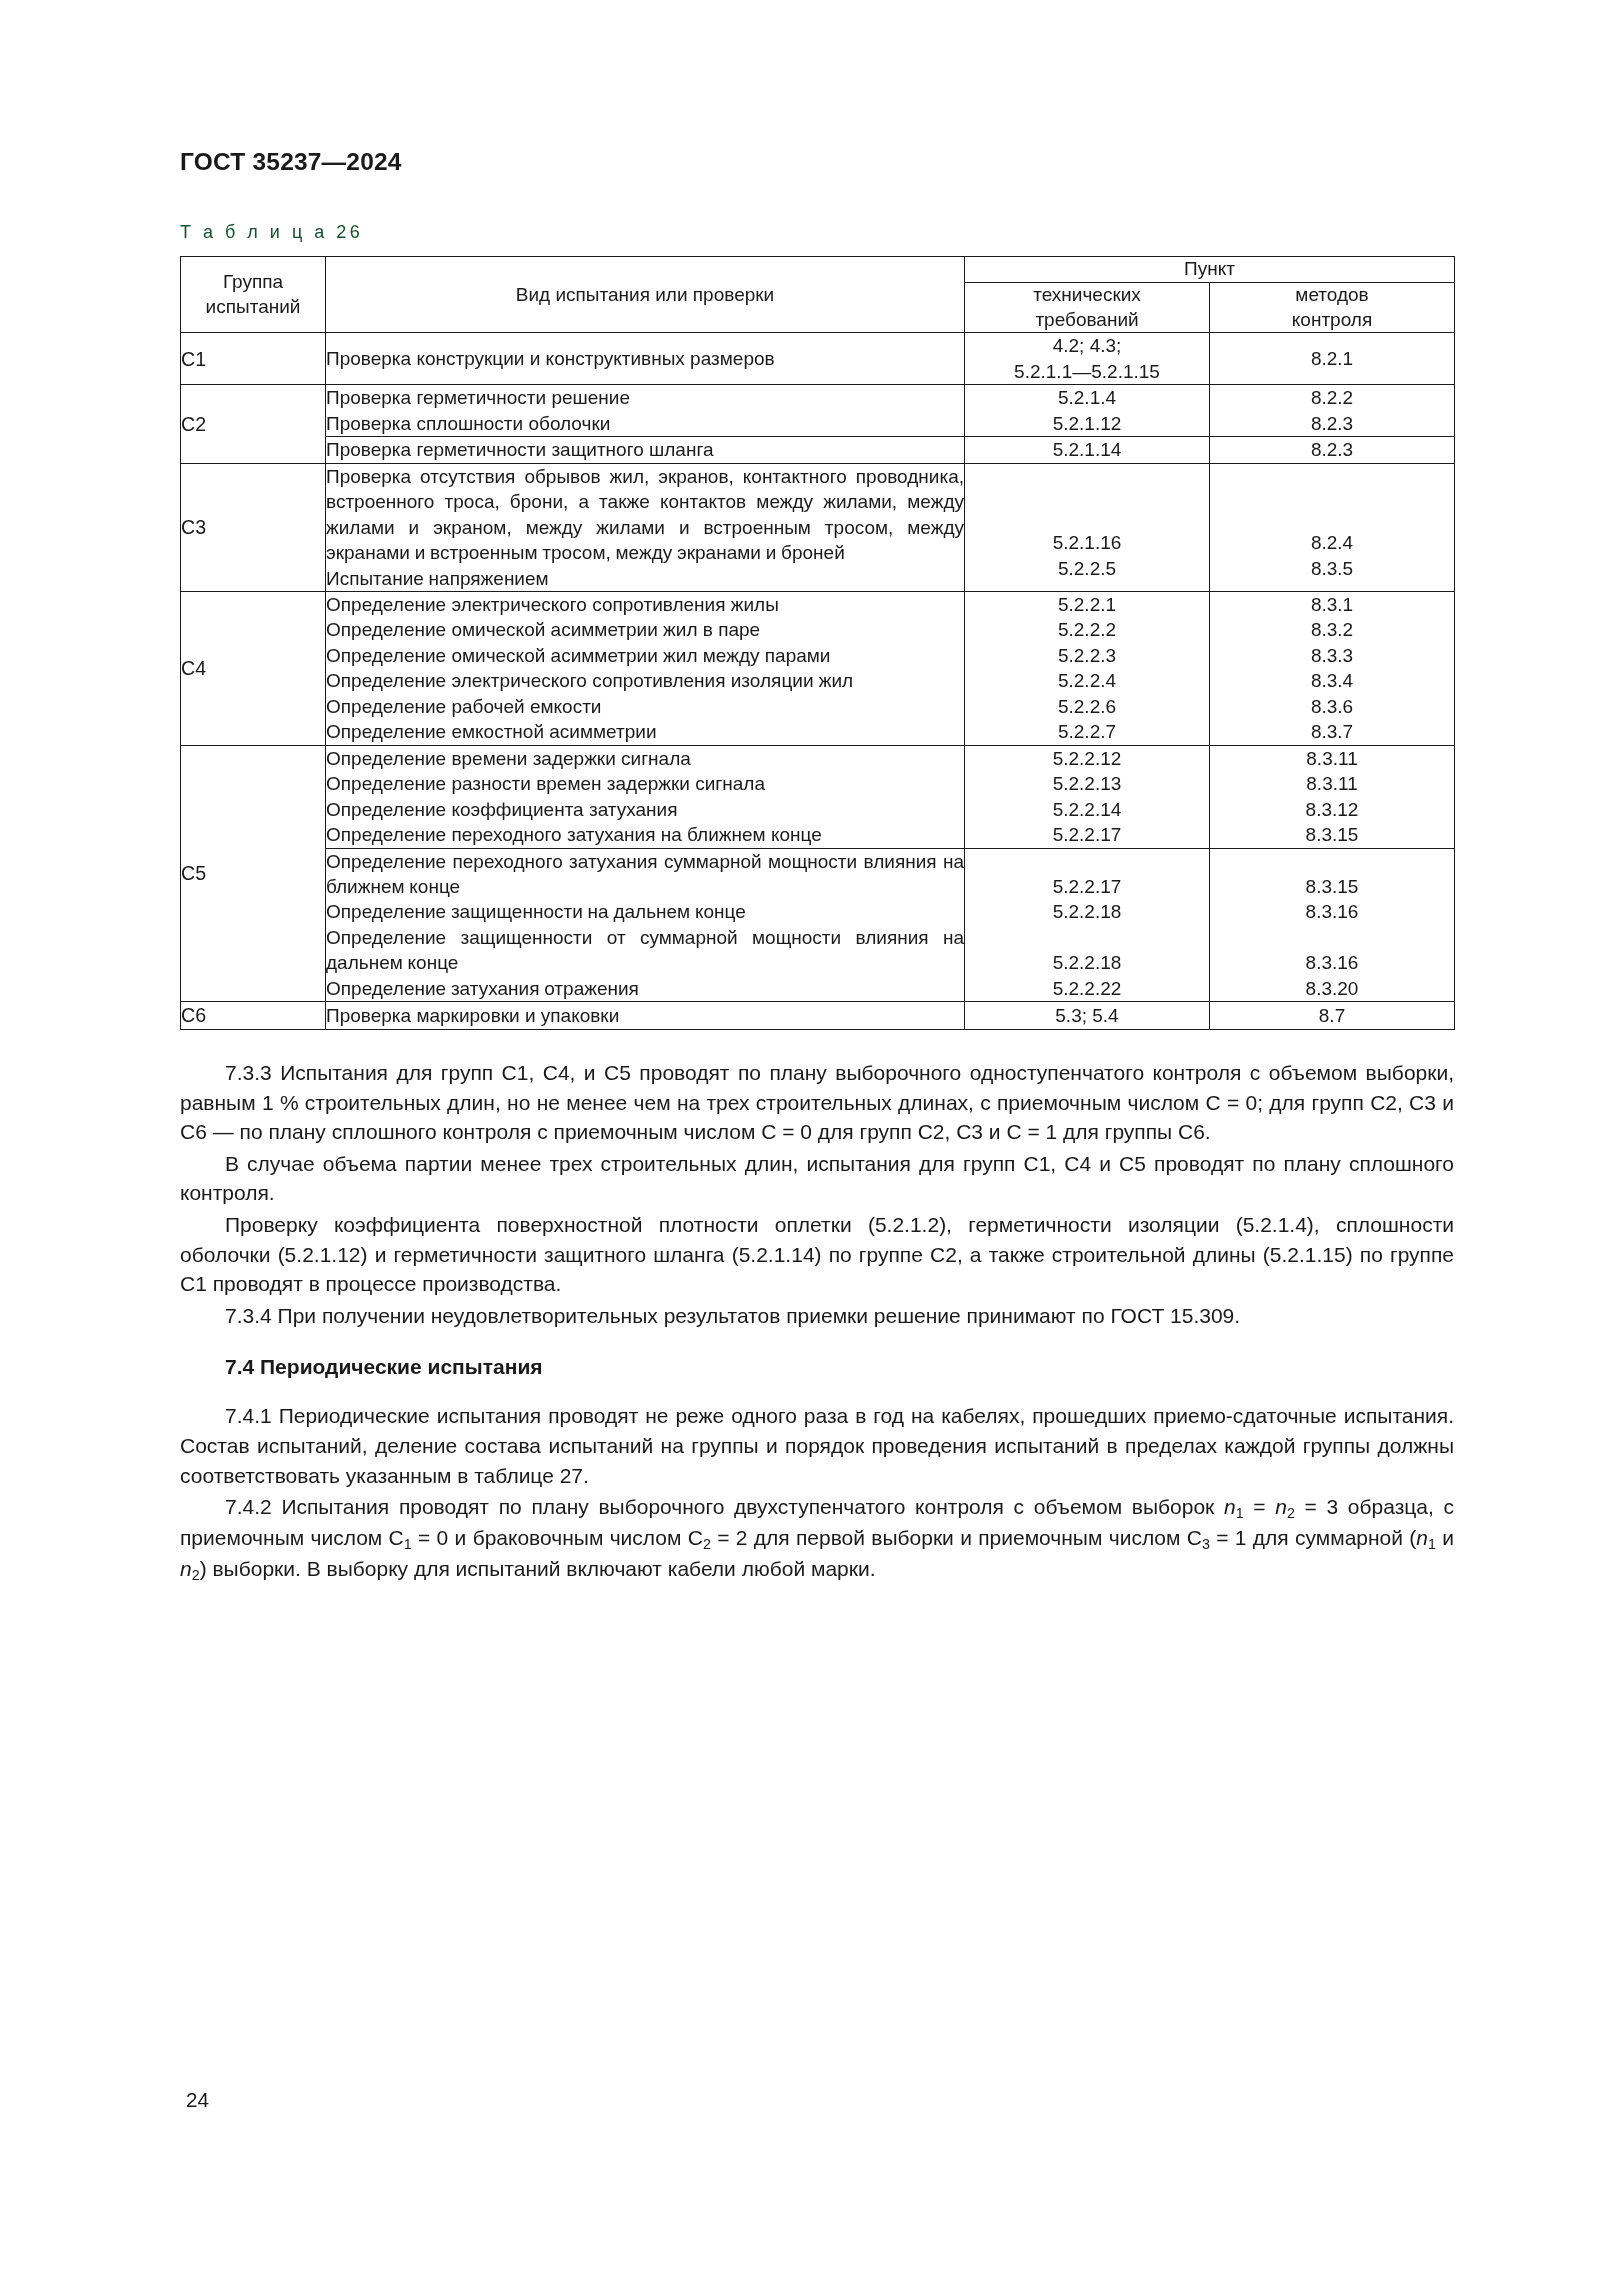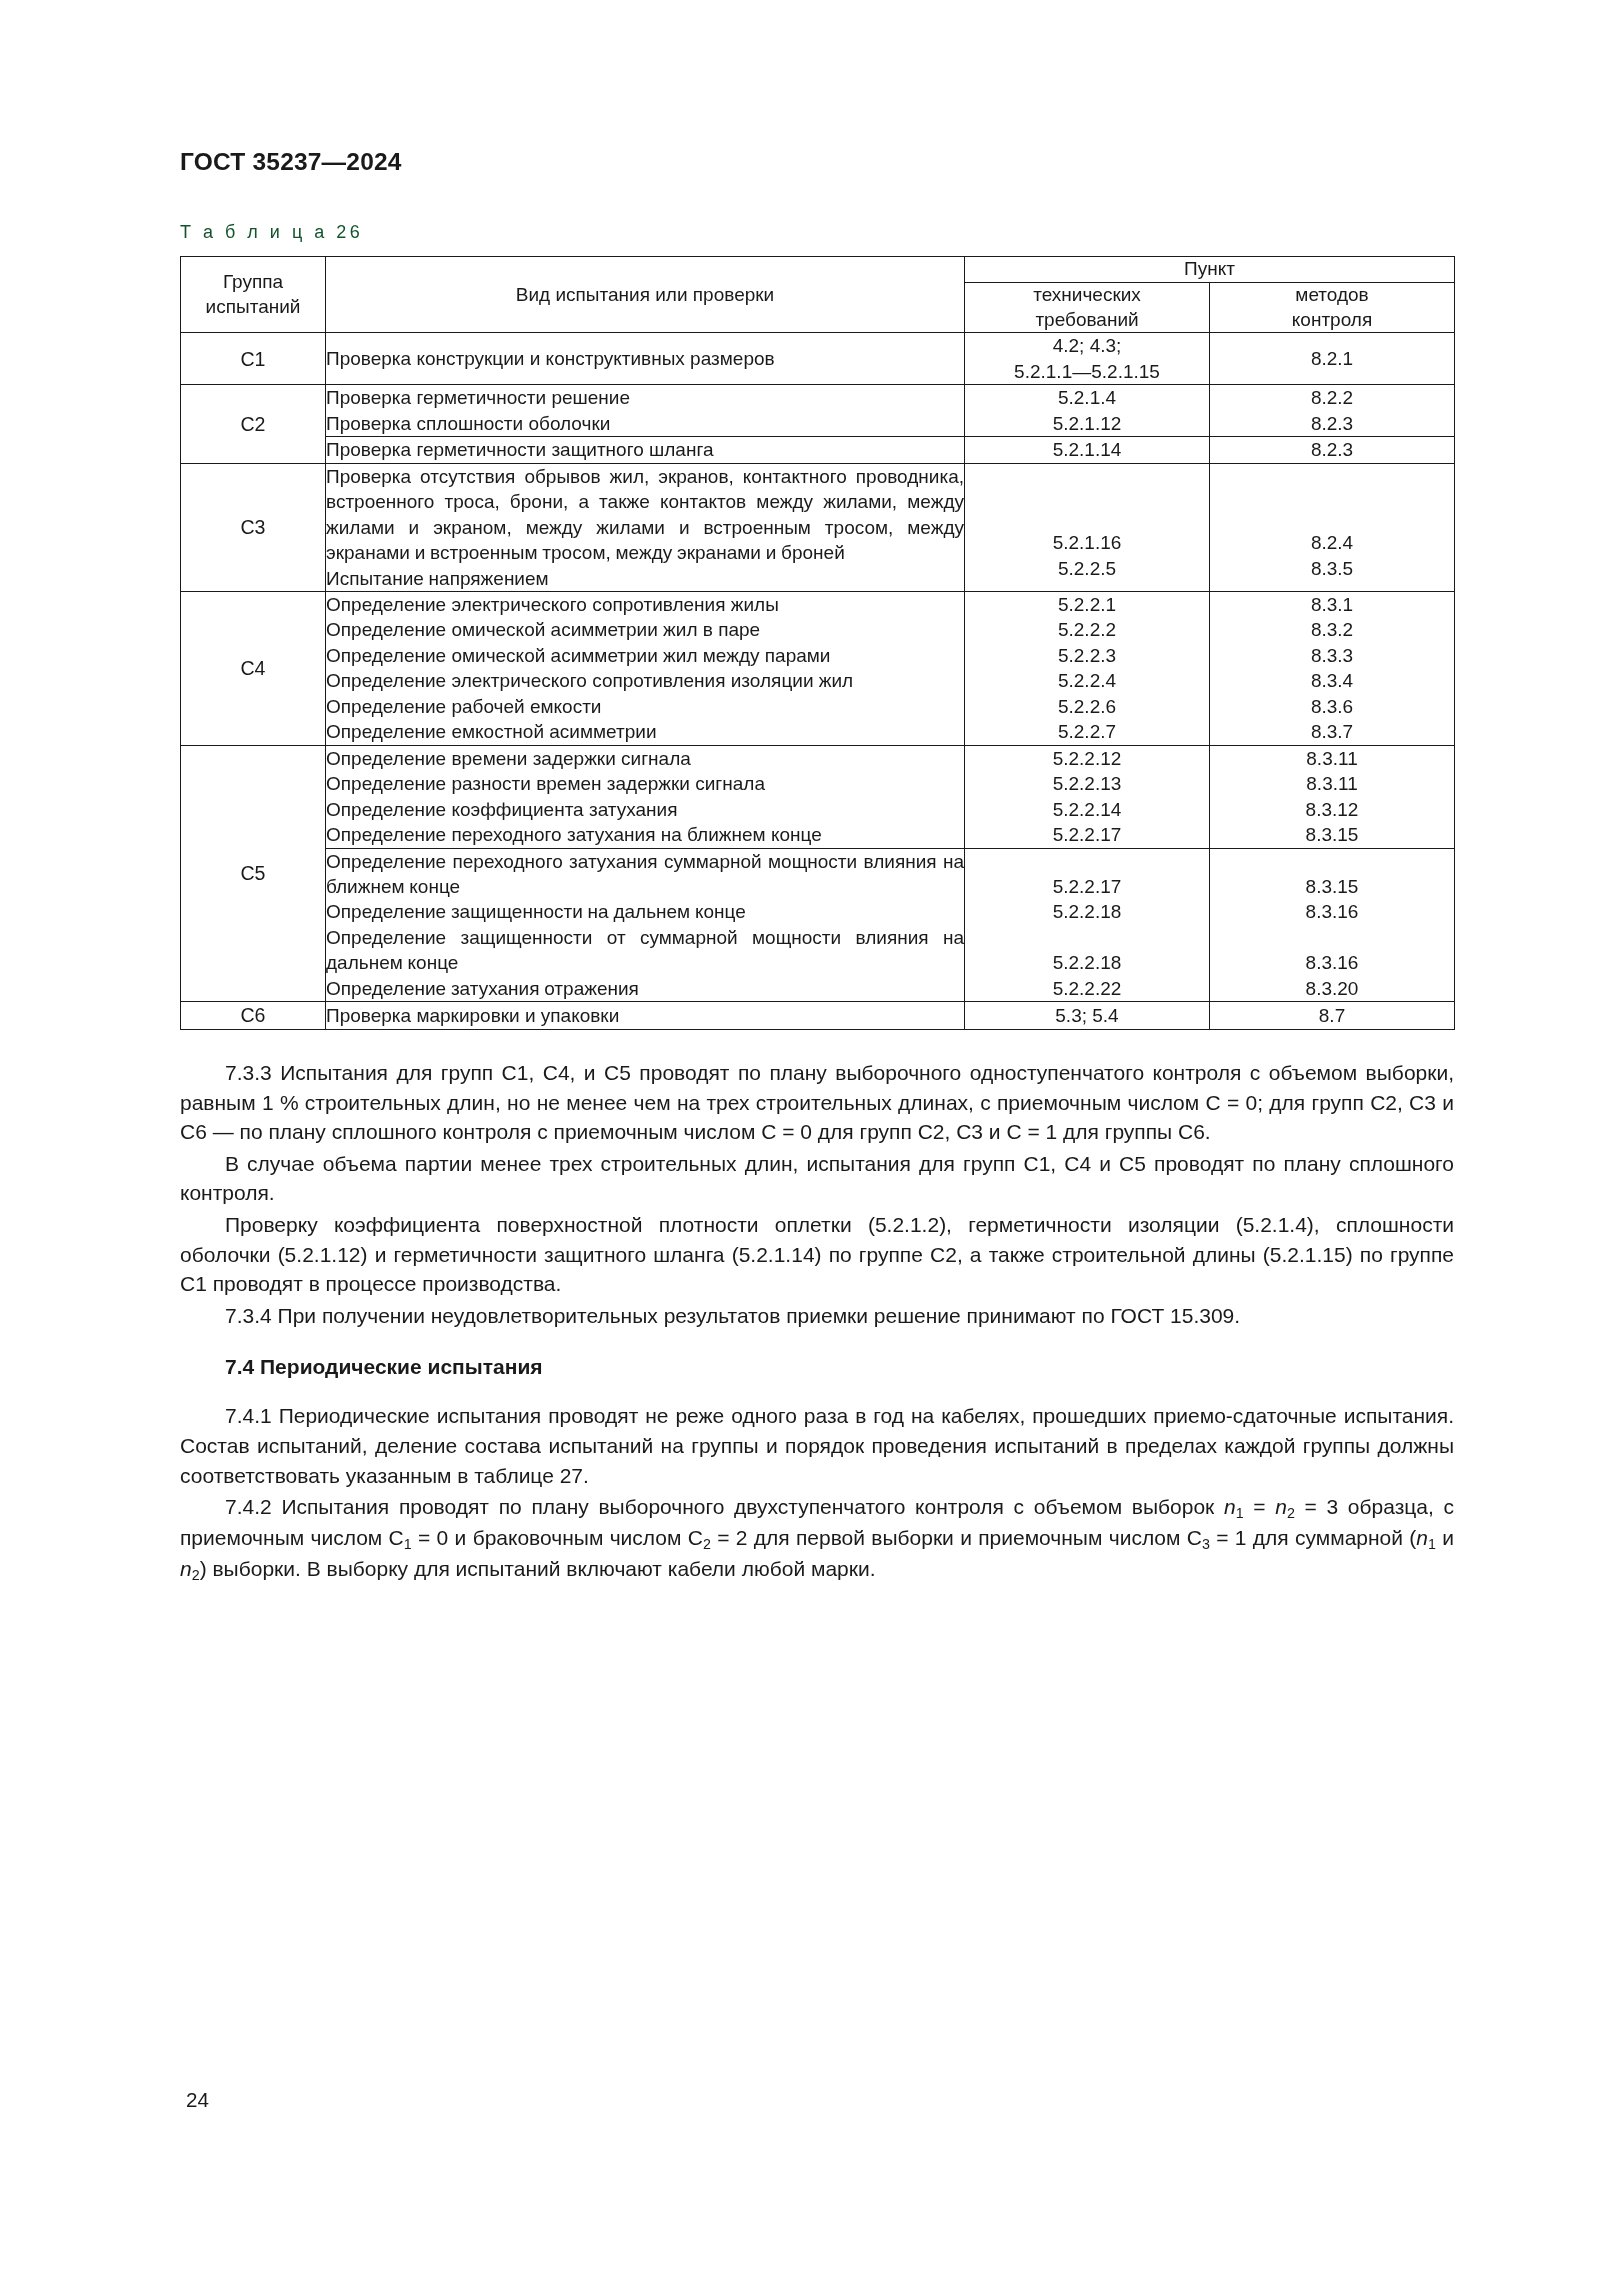--- a/index.html
+++ b/index.html
@@ -68,21 +68,20 @@
   .col-tech    { width: 245px; }
   .col-method  { width: 245px; }
 
   th.hd {
     text-align: center;
     padding: 8.8px 5.9px;
     font-size: 19px;
     line-height: 1.3;
   }
   .grp {
-    text-align: center;
     vertical-align: middle;
     font-size: 19.6px;
   }
   .kind {
     padding: 8.8px 11.8px 9.8px 13.7px;
     text-align: left;
     vertical-align: top;
   }
   .kind.just {
     text-align: justify;

